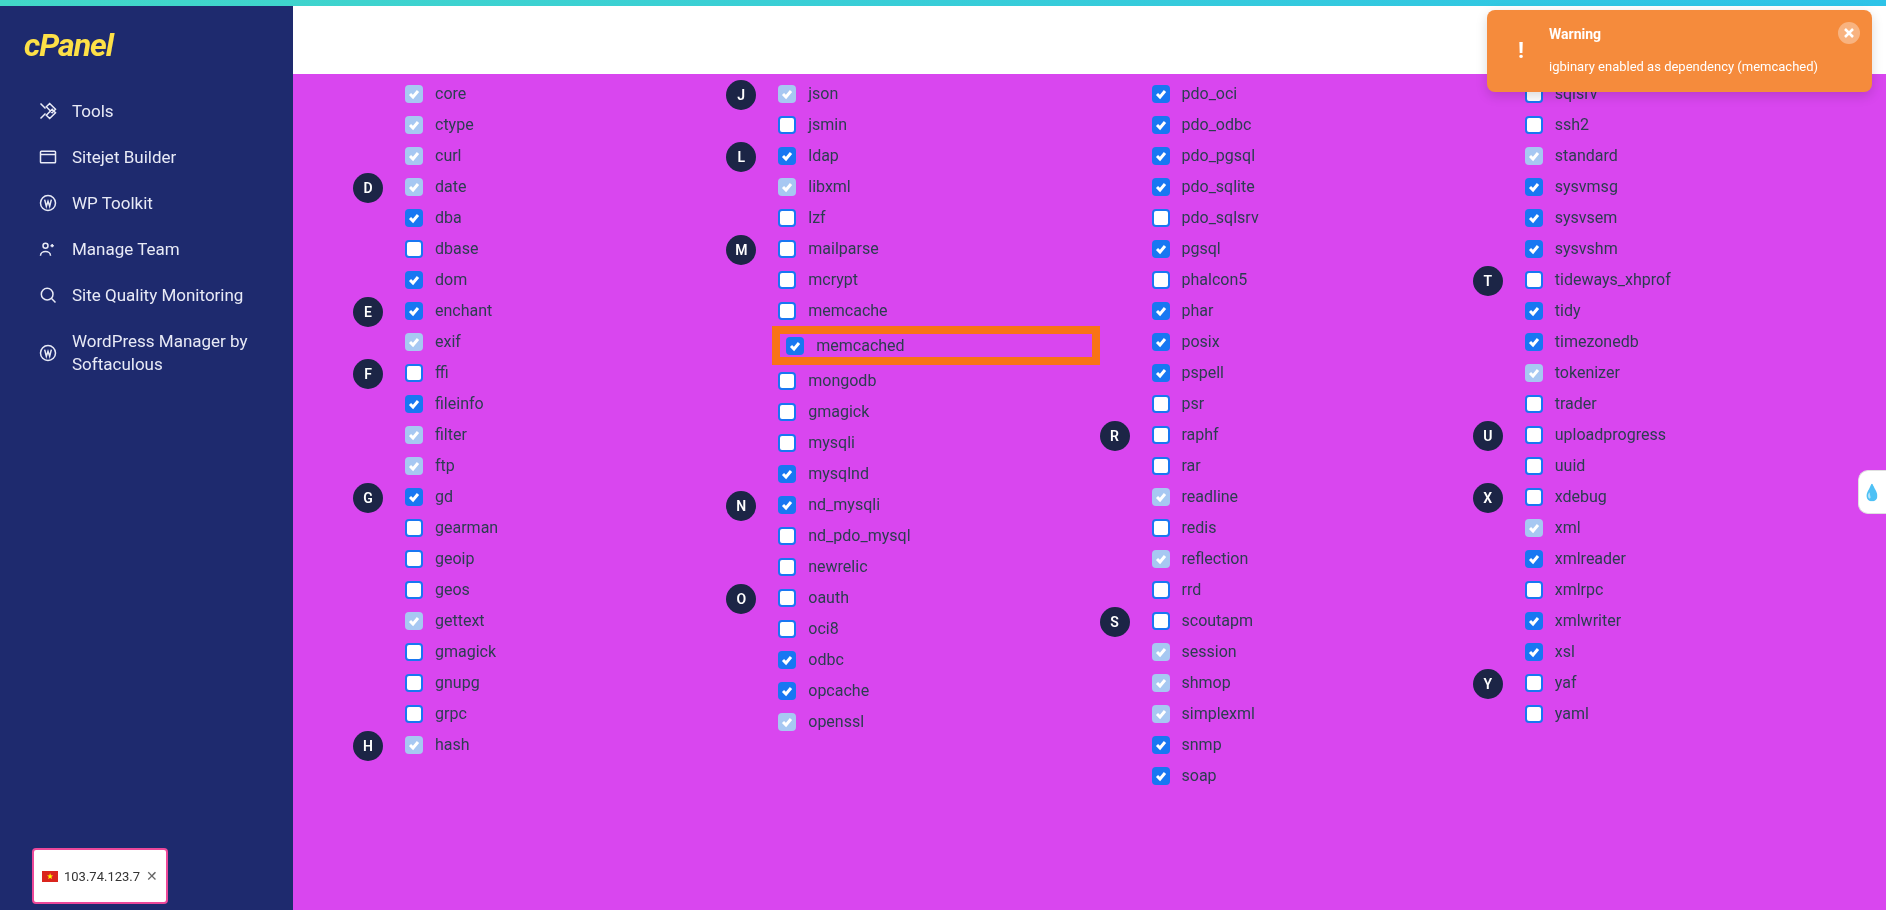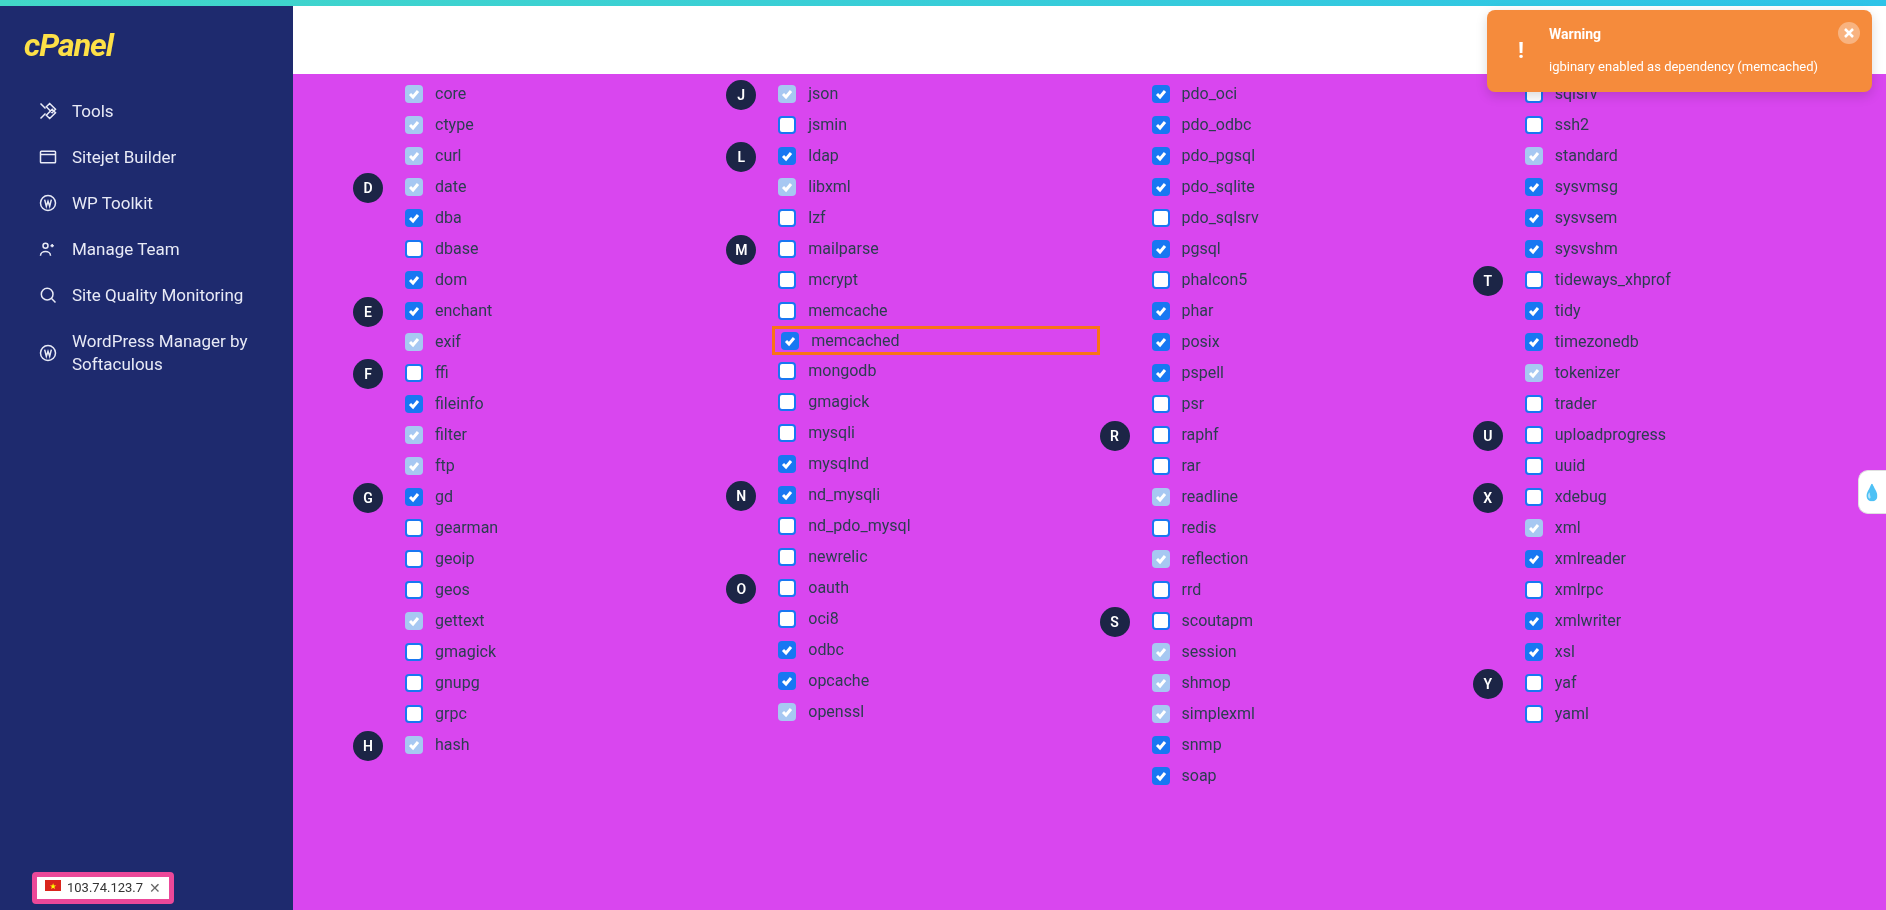--- a/index.html
+++ b/index.html
@@ -22,28 +22,28 @@
 .letter-badge { width:30px; height:30px; border-radius:50%; background:#1c2546; color:#fff; display:flex; align-items:center; justify-content:center; font-size:14px; font-weight:600; margin-right:22px; margin-top:2px; flex-shrink:0; }
 .letter-spacer { width:30px; margin-right:22px; flex-shrink:0; }
 .items { flex:1; }
 .ext-item { display:flex; align-items:center; padding:6px 0; gap:12px; }
 .chk { width:18px; height:18px; border-radius:4px; flex-shrink:0; display:flex; align-items:center; justify-content:center; cursor:pointer; }
 .chk.unchecked { border:2px solid #1877f2; background:#fff; }
 .chk.checked { background:#1877f2; }
 .chk.locked { background:#a7c8f2; }
 .chk svg { width:12px; height:12px; stroke:#fff; stroke-width:3; fill:none; }
 .ext-label { font-size:16px; color:#2c3e50; }
-.highlight { border:3px solid #f97316; padding:2px 6px; margin-left:-6px; }
+.highlight { border:8px solid #f97316; padding:2px 6px; margin-left:-6px; }
 .toast { position:absolute; top:10px; right:14px; width:385px; background:#f58b3c; color:#fff; border-radius:8px; padding:16px 48px 16px 62px; box-shadow:0 4px 12px rgba(0,0,0,0.15); }
 .toast-icon { position:absolute; left:20px; top:50%; transform:translateY(-50%); width:28px; height:28px; display:flex; align-items:center; justify-content:center; font-size:22px; font-weight:700; }
 .toast-title { font-weight:700; font-size:14px; margin-bottom:16px; }
 .toast-msg { font-size:13px; line-height:1.35; }
 .toast-close { position:absolute; right:12px; top:12px; width:22px; height:22px; border-radius:50%; background:rgba(255,255,255,0.35); display:flex; align-items:center; justify-content:center; cursor:pointer; }
 .toast-close svg { width:10px; height:10px; stroke:#fff; stroke-width:2.5; }
-.ip-badge { position:absolute; left:32px; bottom:6px; background:#fff; border:5px solid #ec4899; border-radius:4px; padding:3px 8px; font-size:13px; display:flex; align-items:flex-start; gap:6px; color:#333; }
+.ip-badge { position:absolute; left:32px; bottom:6px; background:#fff; border:2px solid #ec4899; border-radius:4px; padding:18px 8px; font-size:13px; display:flex; align-items:center; gap:6px; color:#333; }
 .ip-flag { width:16px; height:11px; background:#da251d; position:relative; }
 .ip-flag::after { content:"★"; color:#ff0; position:absolute; left:50%; top:50%; transform:translate(-50%,-50%); font-size:8px; }
 .ip-close { font-size:14px; color:#666; cursor:pointer; }
 .side-widget { position:absolute; right:0; top:470px; width:28px; height:44px; background:#fff; border:1px solid #e0e0e0; border-right:none; border-radius:10px 0 0 10px; display:flex; align-items:center; justify-content:center; font-size:16px; }
 </style>
 </head>
 <body>
 
 <div class="top-stripe"></div>
 

